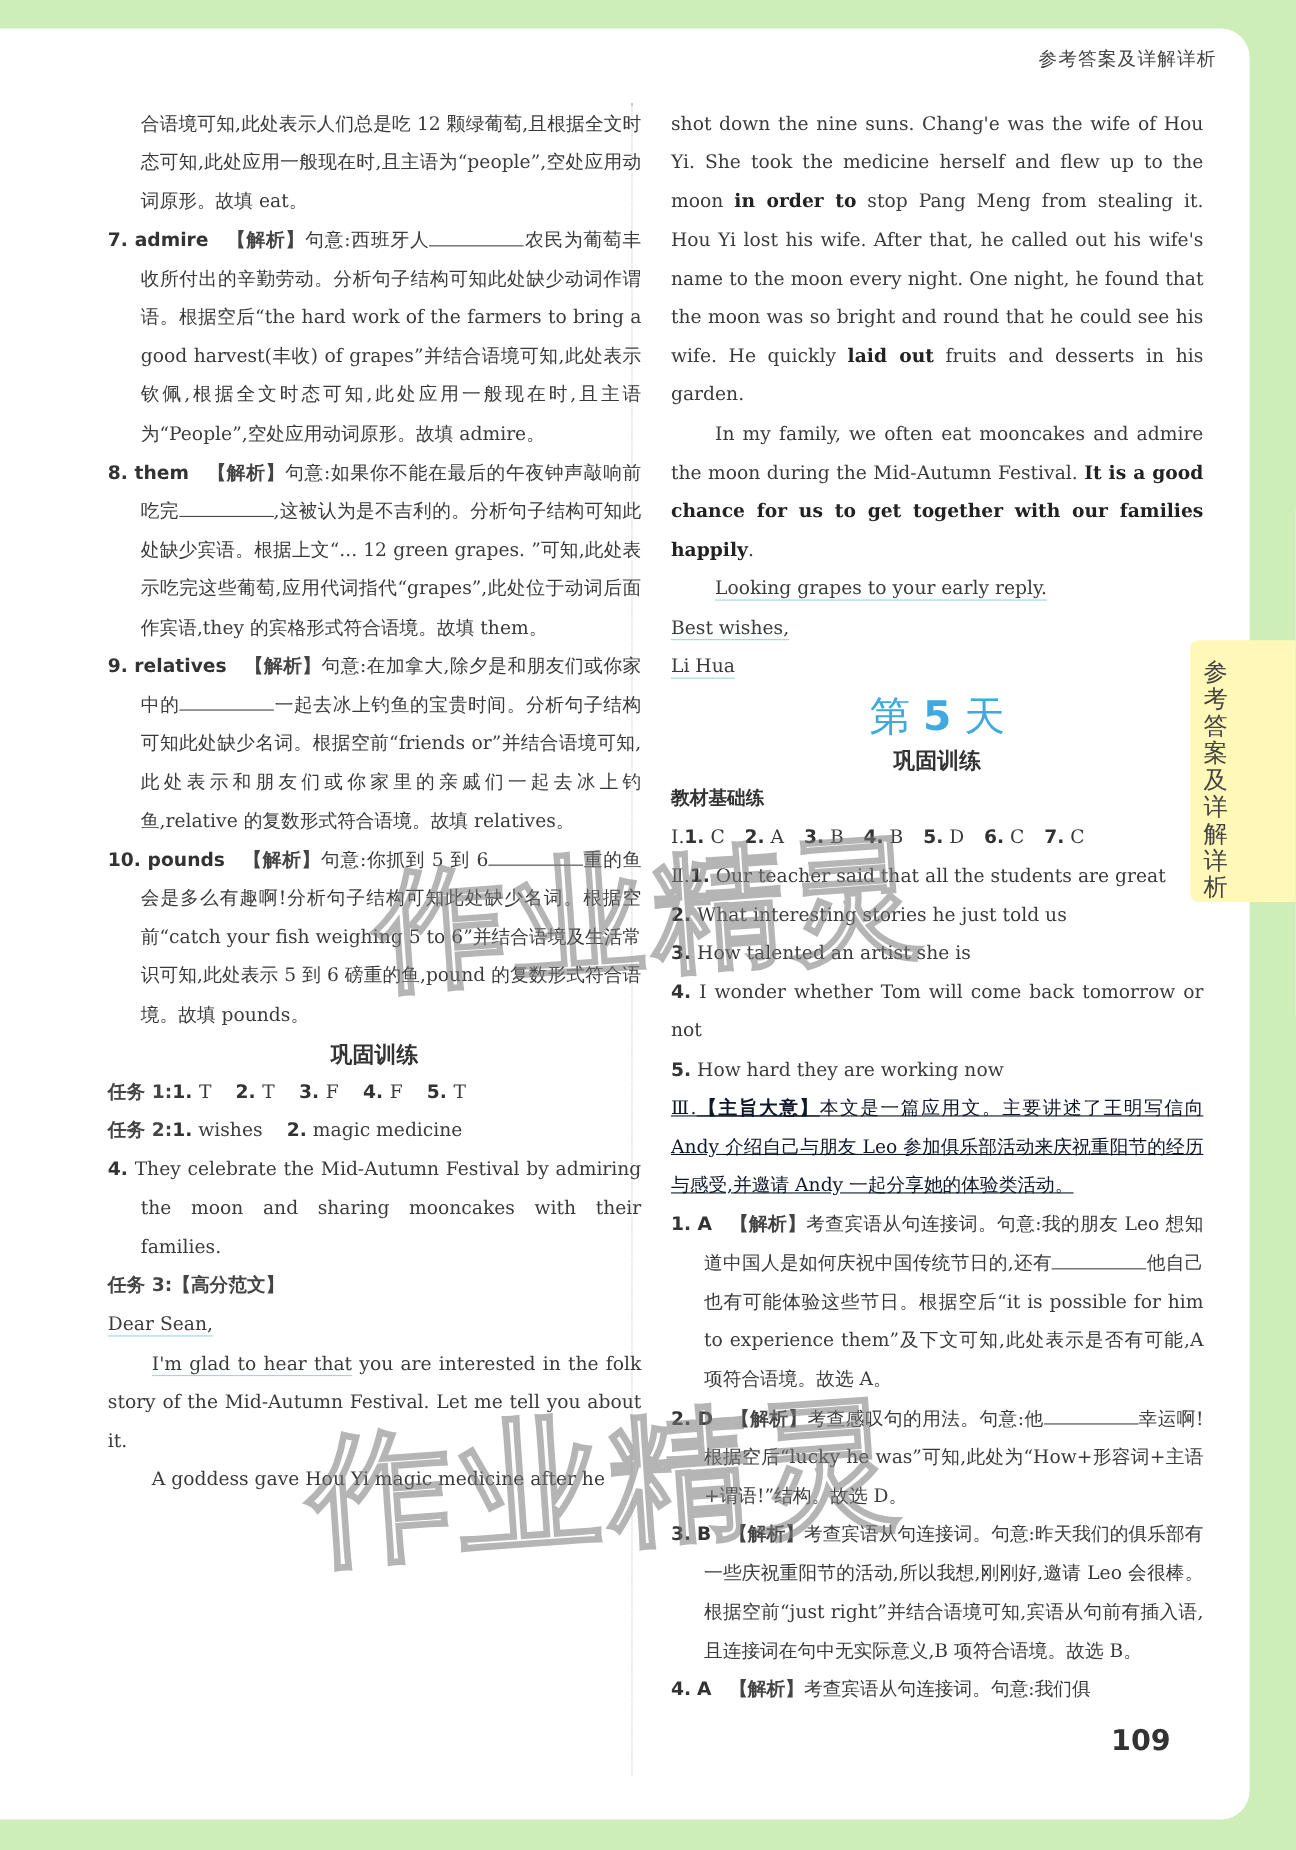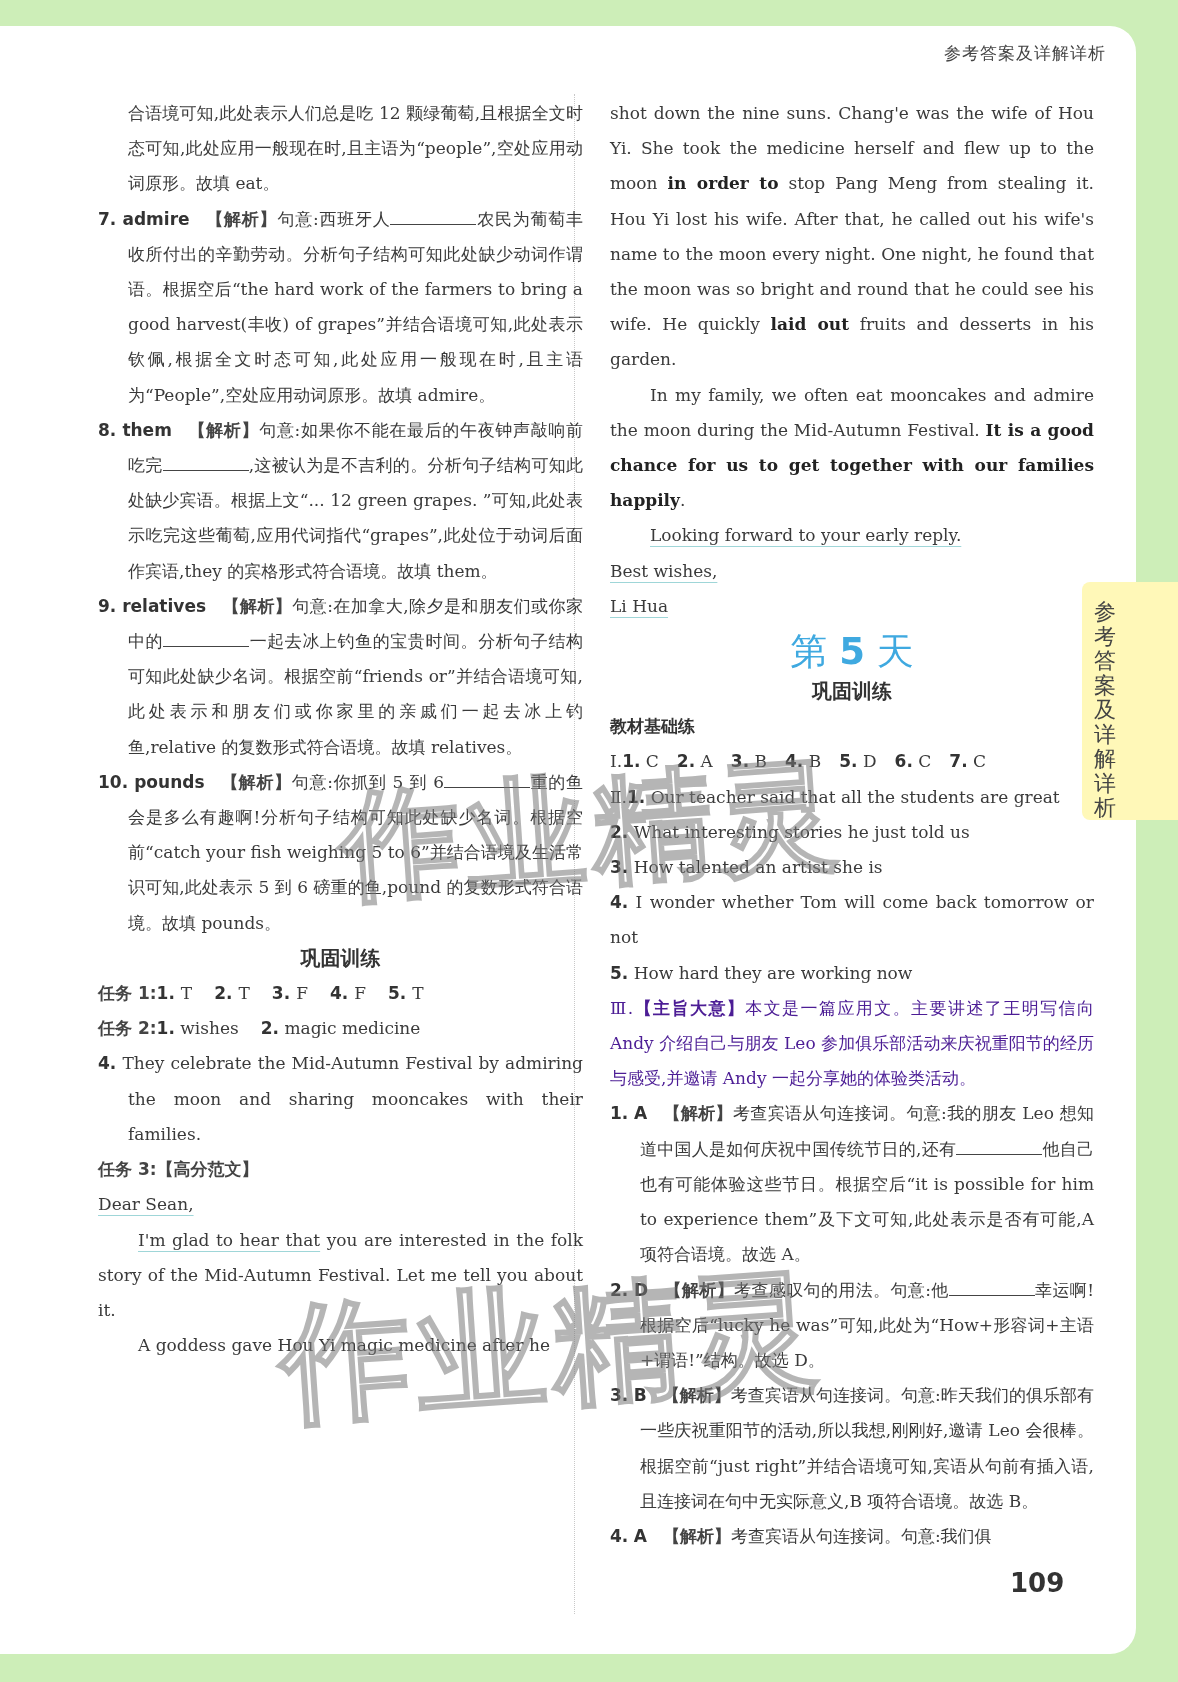--- a/index.html
+++ b/index.html
@@ -19,21 +19,21 @@
   .num{font-family:"DejaVu Sans","Liberation Sans",sans-serif;font-weight:bold;color:#333;}
   .ans{font-family:"DejaVu Sans","Liberation Sans",sans-serif;font-weight:bold;color:#333;margin-right:16px;}
   .tag{font-family:"DejaVu Sans","Liberation Sans",sans-serif;font-weight:bold;color:#444;}
   .blank{display:inline-block;width:86px;border-bottom:1px solid #444;height:18px;vertical-align:baseline;}
   .sec-title{text-align:center;font-family:"DejaVu Sans","Liberation Sans",sans-serif;font-weight:bold;font-size:20px;color:#333;margin:0;}
   .day-title{text-align:center;font-family:"DejaVu Sans","Liberation Sans",sans-serif;font-size:37px;color:#3fa9e0;margin:6px 0 0 0;line-height:44px;}
   .day-title b{font-weight:bold;}
   .sub-title{font-family:"DejaVu Sans","Liberation Sans",sans-serif;font-weight:bold;font-size:17px;color:#333;margin:0;}
   .ul{text-decoration:underline;text-decoration-color:#9fd6d8;text-underline-offset:5px;}
   .b{font-weight:bold;color:#222;}
-  .green{color:#4c1d95;}
+  .green{color:#0f172a;text-decoration:underline;}
   .indent-para{text-indent:40px;}
   .right{text-align:left;}
   .ans-row span{margin-right:22px;}
   .side-tab{position:absolute;left:1082px;top:582px;width:96px;height:238px;background:#fff8b8;
             border-radius:8px 0 0 8px;}
   .side-tab-text{position:absolute;left:1090px;top:600px;width:30px;font-size:22px;line-height:24.5px;
             font-family:"DejaVu Sans","Liberation Sans",sans-serif;color:#444;text-align:center;word-break:break-all;}
   .page-number{position:absolute;left:1010px;top:1568px;font-size:26px;font-weight:bold;
             font-family:"DejaVu Sans","Liberation Sans",sans-serif;color:#333;}
   .watermark{position:absolute;font-family:"DejaVu Sans","Liberation Sans",sans-serif;font-weight:bold;
@@ -69,21 +69,21 @@
 
   <p class="p"><span class="tag">任务 3:</span><span class="tag">【高分范文】</span></p>
   <p class="p"><span class="ul">Dear Sean,</span></p>
   <p class="p indent-para"><span class="ul">I'm glad to hear that</span><span> you are interested in the folk story of the Mid-Autumn Festival. Let me tell you about it.</span></p>
   <p class="p indent-para">A goddess gave Hou Yi magic medicine after he</p>
 </div>
 
 <div class="col col-right">
   <p class="p"><span>shot down the nine suns. Chang'e was the wife of Hou Yi. She took the medicine herself and flew up to the moon </span><span class="b">in order to</span><span> stop Pang Meng from stealing it. Hou Yi lost his wife. After that, he called out his wife's name to the moon every night. One night, he found that the moon was so bright and round that he could see his wife. He quickly </span><span class="b">laid out</span><span> fruits and desserts in his garden.</span></p>
   <p class="p indent-para"><span>In my family, we often eat mooncakes and admire the moon during the Mid-Autumn Festival. </span><span class="b">It is a good chance for us to get together with our families happily</span><span>.</span></p>
-  <p class="p indent-para"><span class="ul">Looking forward to your early reply.</span></p>
+  <p class="p indent-para"><span class="ul">Looking grapes to your early reply.</span></p>
   <p class="p right"><span class="ul">Best wishes,</span></p>
   <p class="p right"><span class="ul">Li Hua</span></p>
 
   <p class="day-title"><span>第</span> <b>5</b> <span>天</span></p>
   <p class="sec-title">巩固训练</p>
 
   <p class="sub-title">教材基础练</p>
   <p class="p"><span>Ⅰ.</span><span class="num">1.</span> <span style="margin-right:18px">C</span><span class="num">2.</span> <span style="margin-right:18px">A</span><span class="num">3.</span> <span style="margin-right:18px">B</span><span class="num">4.</span> <span style="margin-right:18px">B</span><span class="num">5.</span> <span style="margin-right:18px">D</span><span class="num">6.</span> <span style="margin-right:18px">C</span><span class="num">7.</span> <span>C</span></p>
   <p class="p"><span>Ⅱ.</span><span class="num">1.</span> <span>Our teacher said that all the students are great</span></p>
   <p class="p"><span class="num">2.</span> <span>What interesting stories he just told us</span></p>

